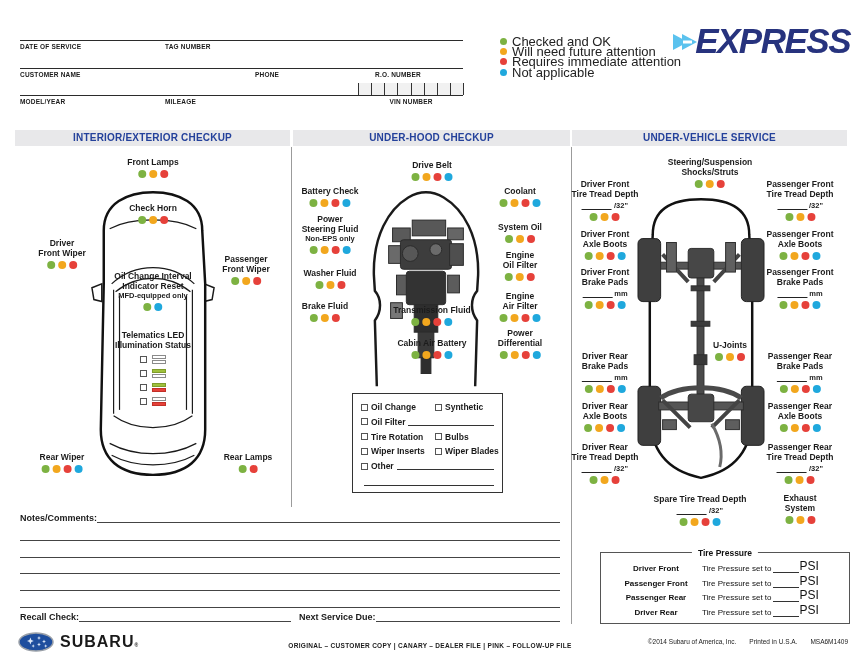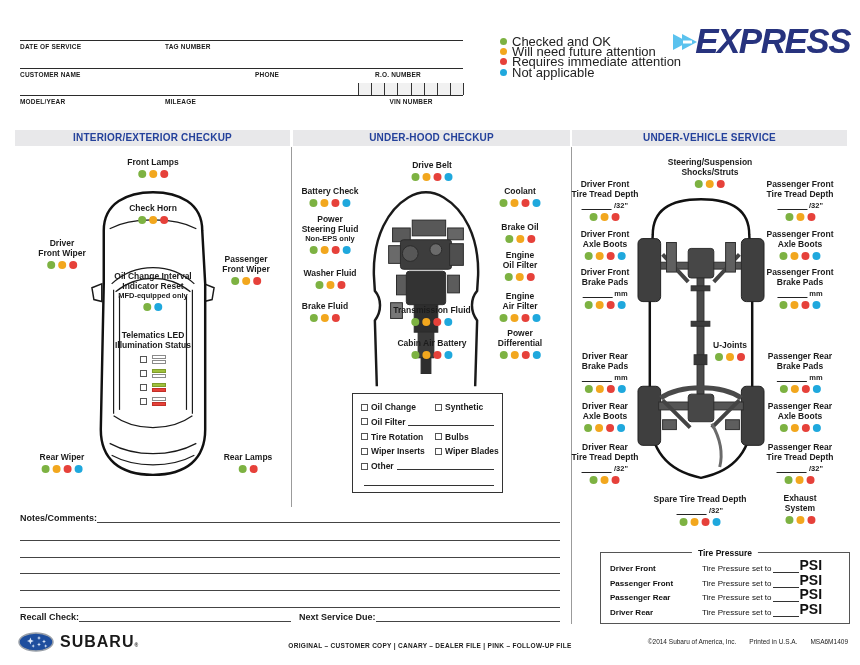--- a/index.html
+++ b/index.html
@@ -68,28 +68,28 @@
   .notesrow{position:absolute;left:20px;top:513px;width:540px;display:flex;align-items:flex-end;}
   .noteslabel{font-size:9px;font-weight:bold;color:#1a1a1a;white-space:nowrap;}
   .nline{flex:1;border-bottom:1px solid #444;height:9px;}
   .ruled{position:absolute;left:20px;width:540px;height:1px;background:#444;}
   .recallrow{position:absolute;left:20px;top:612px;width:540px;display:flex;align-items:flex-end;}
   .recalllabel{font-size:9px;font-weight:bold;color:#1a1a1a;white-space:nowrap;}
   .rline1{flex:1.15;border-bottom:1px solid #444;height:9px;margin-right:8px;}
   .rline2{flex:1;border-bottom:1px solid #444;height:9px;}
 
   
-  .tpbox{position:absolute;left:600px;top:552px;width:250px;height:72px;border:1px solid #555;background:#fff;}
+  .tpbox{position:absolute;left:600px;top:552px;width:250px;height:72px;border:1px solid #555;background:#fff;text-align:center;}
   .tptitle{position:absolute;top:-5px;left:50%;transform:translateX(-50%);background:#fff;padding:0 6px;font-size:8.5px;font-weight:bold;color:#111;white-space:nowrap;}
   .tprows{padding:10px 9px 6px 9px;display:flex;flex-direction:column;justify-content:space-between;height:100%;}
   .tprow{display:flex;align-items:flex-end;height:10px;}
   .tppos{width:92px;flex:0 0 auto;font-size:8px;color:#111;font-weight:bold;white-space:nowrap;}
   .tptext{font-size:8px;color:#111;white-space:nowrap;}
   .tpblank{width:26px;border-bottom:1px solid #333;height:8px;margin:0 1px;}
-  .tpunit{font-size:14px;color:#111;font-weight:bold;}
+  .tpunit{font-size:12px;color:#111;}
 
   
   .subaru{position:absolute;left:18px;top:632px;display:flex;align-items:center;}
   .subtext{font-size:16px;font-weight:bold;letter-spacing:1px;color:#1a1a1a;margin-left:6px;}
   .submark{font-size:5px;vertical-align:baseline;}
   .distrib{position:absolute;left:0;right:0;top:642px;text-align:center;font-size:6.5px;font-weight:bold;color:#1a1a1a;letter-spacing:.3px;}
   .copyr{position:absolute;right:12px;top:638px;font-size:6.5px;color:#1a1a1a;display:flex;gap:13px;}
 </style>
 </head>
 <body>
@@ -379,21 +379,21 @@
       <div class="item pos-coolant">
         <div class="ilabel">Coolant</div>
         <div class="dots">
           <span class="dot" style="background: rgb(125, 178, 66);"></span>
           <span class="dot" style="background: rgb(242, 167, 30);"></span>
           <span class="dot" style="background: rgb(230, 65, 58);"></span>
           <span class="dot" style="background: rgb(31, 168, 221);"></span>
         </div>
       </div>
       <div class="item pos-engine-oil">
-        <div class="ilabel">Brake Oil</div>
+        <div class="ilabel">System Oil</div>
         <div class="dots">
           <span class="dot" style="background: rgb(125, 178, 66);"></span>
           <span class="dot" style="background: rgb(242, 167, 30);"></span>
           <span class="dot" style="background: rgb(230, 65, 58);"></span>
         </div>
       </div>
       <div class="item pos-engine-oil-filter">
         <div class="ilabel">Engine</div>
         <div class="ilabel">Oil Filter</div>
         <div class="dots">

